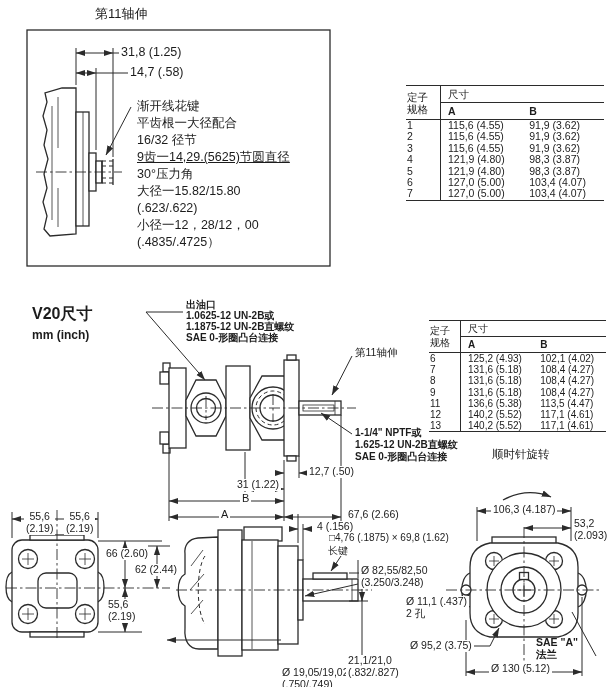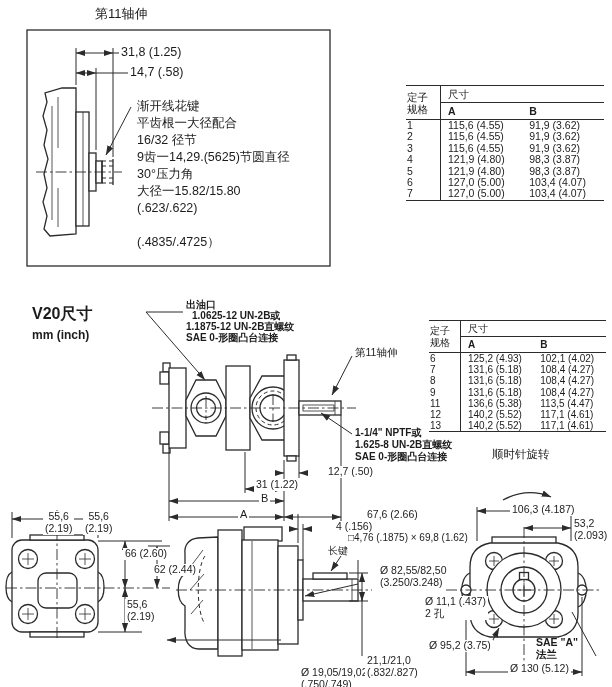--- a/index.html
+++ b/index.html
@@ -9,21 +9,21 @@
   #art{position:absolute;left:0;top:0;z-index:0;color:var(--line);}
   #art .o{stroke:var(--line);fill:none;stroke-width:1.3;}
   #art .of{stroke:var(--line);fill:var(--bg);stroke-width:1.3;}
   #art .d{stroke:var(--line);fill:none;stroke-width:1;}
   #art .cl{stroke:var(--line);fill:none;stroke-width:.9;stroke-dasharray:11 3 2.5 3;}
   #art .hid{stroke:var(--line);fill:none;stroke-width:1;stroke-dasharray:4 3;}
   #art .thin{stroke:var(--line);fill:none;stroke-width:.8;}
   #art marker path{fill:var(--line);stroke:none;}
   .t{position:absolute;z-index:2;color:var(--ink);line-height:1.12;white-space:nowrap;}
   .pre{white-space:pre-line;}
-  .wbg{background:var(--bg);padding:0 2px;margin-left:19px;}
+  .wbg{background:var(--bg);padding:0 2px;}
   .b{font-weight:bold;}
   .sb{font-weight:600;}
   .fs9{font-size:10px;} .fs10{font-size:10px;} .fs105{font-size:10.5px;}
   .fs11{font-size:11px;} .fs115{font-size:11.5px;} .fs12{font-size:12px;}
   .fs125{font-size:12.5px;} .fs13{font-size:13px;} .fs17{font-size:16px;}
   table.stable{position:absolute;z-index:2;border-collapse:collapse;table-layout:fixed;
     color:var(--ink);border-top:1.8px solid var(--line);border-bottom:1.8px solid var(--line);}
   table.stable thead{border-bottom:1.8px solid var(--line);}
   table.stable th,table.stable td{font-weight:normal;text-align:left;padding:0 0 0 4px;vertical-align:middle;}
   table.stable .spec{border-right:1.2px solid var(--line);padding-left:1px;}
@@ -175,38 +175,39 @@
     <path class="d" d="M463,646 H490 L499,628" marker-end="url(#arr)" fill="none"></path>
     <line class="d" x1="461" y1="604" x2="470" y2="594" marker-end="url(#arr)"></line>
   </svg>
 
   <div class="t fs13" style="left:95px;top:7px;">第11轴伸</div>
   <div class="t fs125" style="left:121px;top:45px;">31,8 (1.25)</div>
   <div class="t fs125" style="left:130px;top:65px;">14,7 (.58)</div>
   <div class="t fs125" style="left:137px;top:99px;">渐开线花键</div>
   <div class="t fs125" style="left:137px;top:116px;">平齿根一大径配合</div>
   <div class="t fs125" style="left:137px;top:133px;">16/32 径节</div>
-  <div class="t fs125" style="left:137px;top:150px;">9齿一14,29.(5625)节圆直径</div>
+  <div class="t fs125" style="left:137px;top:150px;text-decoration:underline;">9齿一14,29.(5625)节圆直径</div>
   <div class="t fs125" style="left:137px;top:167px;">30°压力角</div>
   <div class="t fs125" style="left:137px;top:184px;">大径一15.82/15.80</div>
   <div class="t fs125" style="left:137px;top:201px;">(.623/.622)</div>
+  <div class="t fs125" style="left:137px;top:218px;">小径一12，28/12，00</div>
   <div class="t fs125" style="left:137px;top:235px;">(.4835/.4725）</div>
 
   <div class="t fs17 b" style="left:32px;top:305px;">V20尺寸</div>
   <div class="t fs12 b" style="left:32px;top:329px;">mm (inch)</div>
 
   <div class="t fs9 sb" style="left:186px;top:299px;">出油口</div>
-  <div class="t fs9 sb" style="left:192px;top:310px;">1.0625-12 UN-2B或</div>
+  <div class="t fs9 sb" style="left:186px;top:310px;">1.0625-12 UN-2B或</div>
   <div class="t fs9 sb" style="left:186px;top:321px;">1.1875-12 UN-2B直螺纹</div>
   <div class="t fs9 sb" style="left:186px;top:332px;">SAE 0-形圈凸台连接</div>
 
   <div class="t fs105" style="left:355px;top:347px;">第11轴伸</div>
 
   <div class="t fs9 sb" style="left:355px;top:427px;">1-1/4" NPTF或</div>
-  <div class="t fs9 sb" style="left:355px;top:439px;">1.625-8 UN-2B直螺纹</div>
+  <div class="t fs9 sb" style="left:355px;top:439px;">1.625-12 UN-2B直螺纹</div>
   <div class="t fs9 sb" style="left:355px;top:451px;">SAE 0-形圈凸台连接</div>
 
   <div class="t fs105 wbg" style="left:307px;top:466px;">12,7 (.50)</div>
   <div class="t fs105 wbg" style="left:235px;top:479px;">31 (1.22)</div>
   <div class="t fs11 wbg" style="left:240px;top:492px;">B</div>
   <div class="t fs11 wbg" style="left:219px;top:508px;">A</div>
   <div class="t fs105 wbg" style="left:346px;top:509px;">67,6 (2.66)</div>
   <div class="t fs105 wbg" style="left:315px;top:521px;">4 (.156)</div>
   <div class="t fs10 wbg" style="left:327px;top:532px;">□4,76 (.1875) × 69,8 (1.62)</div>
   <div class="t fs10" style="left:328px;top:545px;">长键</div>

